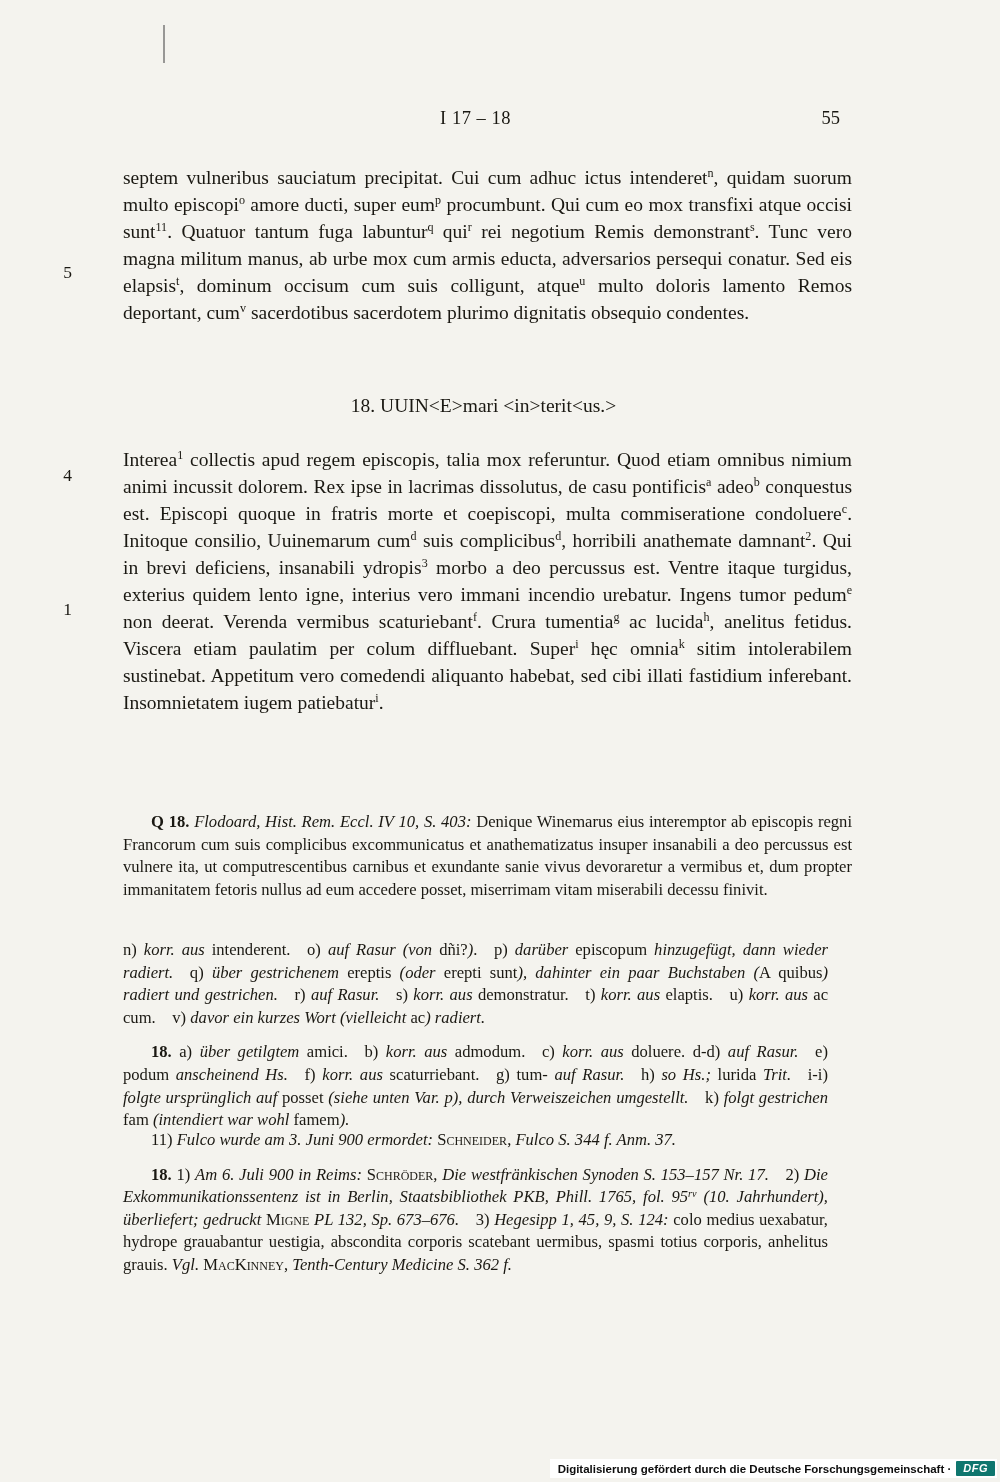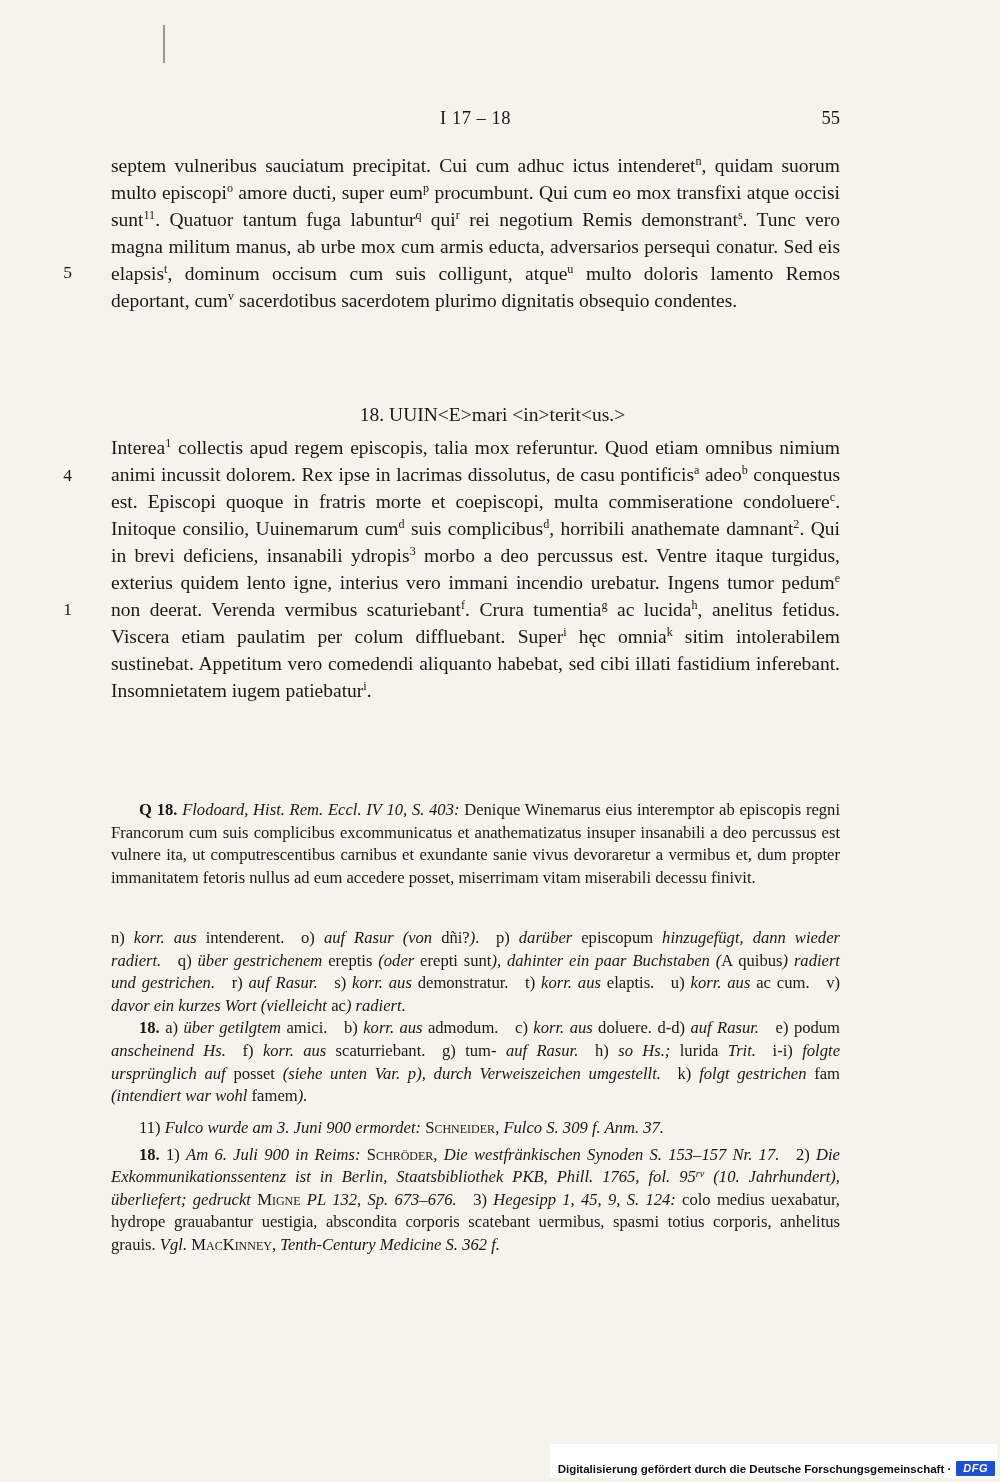--- a/index.html
+++ b/index.html
@@ -12,24 +12,24 @@
     overflow: hidden;
   }
   .page { position: absolute; inset: 0; }
 
   .block { position: absolute; left: 111px; width: 729px; }
 
   .folio { top: 108px; font-size: 18.5px; }
   .folio-center { display: block; text-align: center; letter-spacing: 0.5px; }
   .folio-page { position: absolute; right: 0; top: 0; }
 
-  p { margin: 0; }
+  p { margin: 12px; }
   p.main { font-size: 19.5px; line-height: 27px; text-align: justify; }
   .para1 { top: 152px; }
-  .chapter { top: 387px; margin: 17px; text-align: center; font-size: 19.5px; font-weight: 400; }
+  .chapter { top: 387px; margin: 8px; text-align: center; font-size: 19.5px; font-weight: 400; }
   .para2 { top: 434px; }
 
   .small { font-size: 16.6px; line-height: 22.6px; text-align: justify; }
   .quelle { top: 799px; text-indent: 28px; }
   .apparatus { top: 927px; }
   .footnotes { top: 1117px; }
   .footnotes p + p { margin-top: 4px; }
   .indent { text-indent: 28px; }
 
   sup { font-size: 62%; line-height: 0; vertical-align: baseline; position: relative; top: -0.55em; }
@@ -43,21 +43,21 @@
   .artifact {
     position: absolute; left: 163px; top: 25px;
     width: 1.5px; height: 38px; background: rgba(40,40,40,0.45);
   }
 
   .footer {
     position: absolute; right: 3px; bottom: 4px;
     display: flex; align-items: center; gap: 5px;
     font-family: "Liberation Sans", sans-serif;
     font-size: 11.5px; font-weight: bold; color: #0d0d0d;
-    background: #ffffff; padding: 17px 2px 2px 8px;
+    background: #ffffff; padding: 2px 2px 2px 8px;
   }
   .dfg {
     color: #ffffff; padding: 1px 7px 2px 7px;
     font-size: 11px; font-style: italic; font-weight: bold;
     letter-spacing: 0.5px; border-radius: 1px;
   }
 </style>
 </head>
 <body>
 
@@ -81,22 +81,22 @@
   <p class="block main para2">Interea<sup>1</sup> collectis apud regem episcopis, talia mox referuntur. Quod etiam omnibus nimium animi incussit dolorem. Rex ipse in lacrimas dissolutus, de casu pontificis<sup>a</sup> adeo<sup>b</sup> conquestus est. Episcopi quoque in fratris morte et coepiscopi, multa commiseratione condoluere<sup>c</sup>. Initoque consilio, Uuinemarum cum<sup>d</sup> suis complicibus<sup>d</sup>, horribili anathemate damnant<sup>2</sup>. Qui in brevi deficiens, insanabili ydropis<sup>3</sup> morbo a deo percussus est. Ventre itaque turgidus, exterius quidem lento igne, interius vero immani incendio urebatur. Ingens tumor pedum<sup>e</sup> non deerat. Verenda vermibus scaturiebant<sup>f</sup>. Crura tumentia<sup>g</sup> ac lucida<sup>h</sup>, anelitus fetidus. Viscera etiam paulatim per colum diffluebant. Super<sup>i</sup> hęc omnia<sup>k</sup> sitim intolerabilem sustinebat. Appetitum vero comedendi aliquanto habebat, sed cibi illati fastidium inferebant. Insomnietatem iugem patiebatur<sup>i</sup>.</p>
 
   <p class="block small quelle"><b>Q 18.</b> <i>Flodoard, Hist. Rem. Eccl. IV 10, S. 403:</i> Denique Winemarus eius interemptor ab episcopis regni Francorum cum suis complicibus excommunicatus et anathematizatus insuper insanabili a deo percussus est vulnere ita, ut computrescentibus carnibus et exundante sanie vivus devoraretur a vermibus et, dum propter immanitatem fetoris nullus ad eum accedere posset, miserrimam vitam miserabili decessu finivit.</p>
 
   <div class="block apparatus">
     <p class="small">n) <i>korr. aus</i> intenderent. o) <i>auf Rasur (von</i> dñi?<i>)</i>. p) <i>darüber</i> episcopum <i>hinzugefügt, dann wieder radiert.</i> q) <i>über gestrichenem</i> ereptis <i>(oder</i> erepti sunt<i>), dahinter ein paar Buchstaben (</i>A quibus<i>) radiert und gestrichen.</i> r) <i>auf Rasur.</i> s) <i>korr. aus</i> demonstratur. t) <i>korr. aus</i> elaptis. u) <i>korr. aus</i> ac cum. v) <i>davor ein kurzes Wort (vielleicht</i> ac<i>) radiert.</i></p>
     <p class="small indent"><b>18.</b> a) <i>über getilgtem</i> amici. b) <i>korr. aus</i> admodum. c) <i>korr. aus</i> doluere. d-d) <i>auf Rasur.</i> e) podum <i>anscheinend Hs.</i> f) <i>korr. aus</i> scaturriebant. g) tum- <i>auf Rasur.</i> h) <i>so Hs.;</i> lurida <i>Trit.</i> i-i) <i>folgte ursprünglich auf</i> posset <i>(siehe unten Var. p), durch Verweiszeichen umgestellt.</i> k) <i>folgt gestrichen</i> fam <i>(intendiert war wohl</i> famem<i>).</i></p>
   </div>
 
   <div class="block footnotes">
-    <p class="small indent">11) <i>Fulco wurde am 3. Juni 900 ermordet:</i> <span class="sc">Schneider</span>, <i>Fulco S. 309 f. Anm. 37.</i></p>
+    <p class="small indent">11) <i>Fulco wurde am 3. Juni 900 ermordet:</i> <span class="sc">Schneider</span>, <i>Fulco S. 344 f. Anm. 37.</i></p>
     <p class="small indent"><b>18.</b> 1) <i>Am 6. Juli 900 in Reims:</i> <span class="sc">Schröder</span>, <i>Die westfränkischen Synoden S. 153–157 Nr. 17.</i> 2) <i>Die Exkommunikationssentenz ist in Berlin, Staatsbibliothek PKB, Phill. 1765, fol. 95<sup>rv</sup> (10. Jahrhundert), überliefert; gedruckt</i> <span class="sc">Migne</span> <i>PL 132, Sp. 673–676.</i> 3) <i>Hegesipp 1, 45, 9, S. 124:</i> colo medius uexabatur, hydrope grauabantur uestigia, abscondita corporis scatebant uermibus, spasmi totius corporis, anhelitus grauis. <i>Vgl.</i> <span class="sc">MacKinney</span>, <i>Tenth-Century Medicine S. 362 f.</i></p>
   </div>
 
   <div class="footer">
     <span>Digitalisierung gefördert durch die Deutsche Forschungsgemeinschaft ·</span>
-    <span class="dfg" style="background: #1d4ed8;">DFG</span>
+    <span class="dfg" style="background: #0f766e;">DFG</span>
   </div>
 
 </div>
 
 </body></html>

